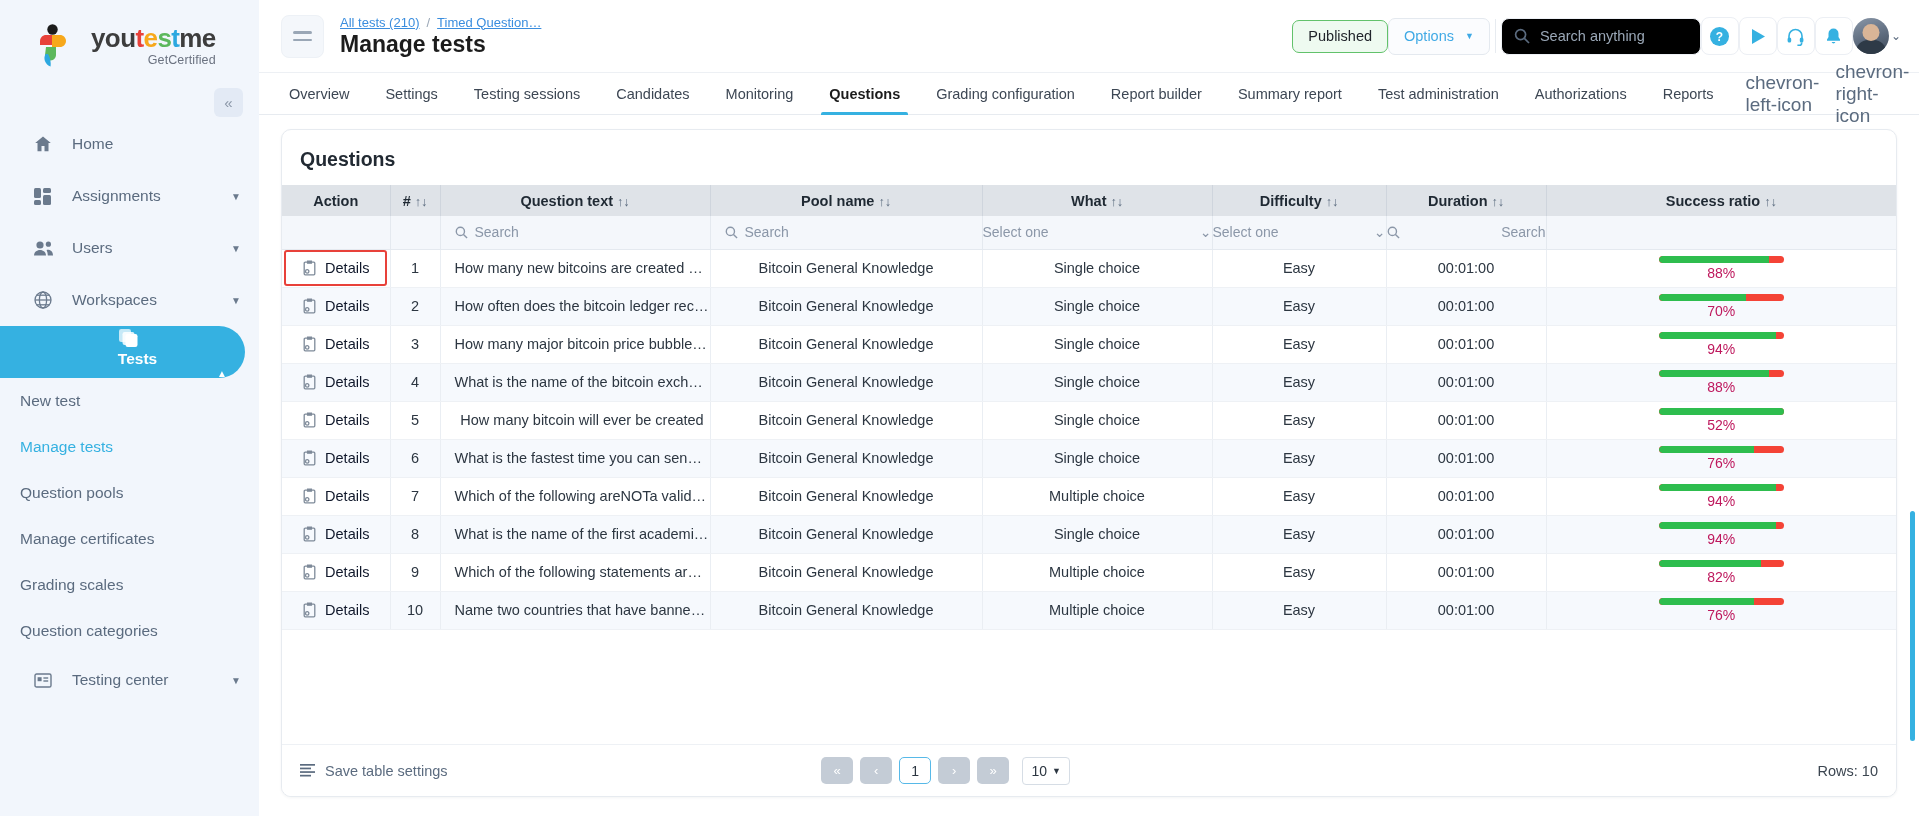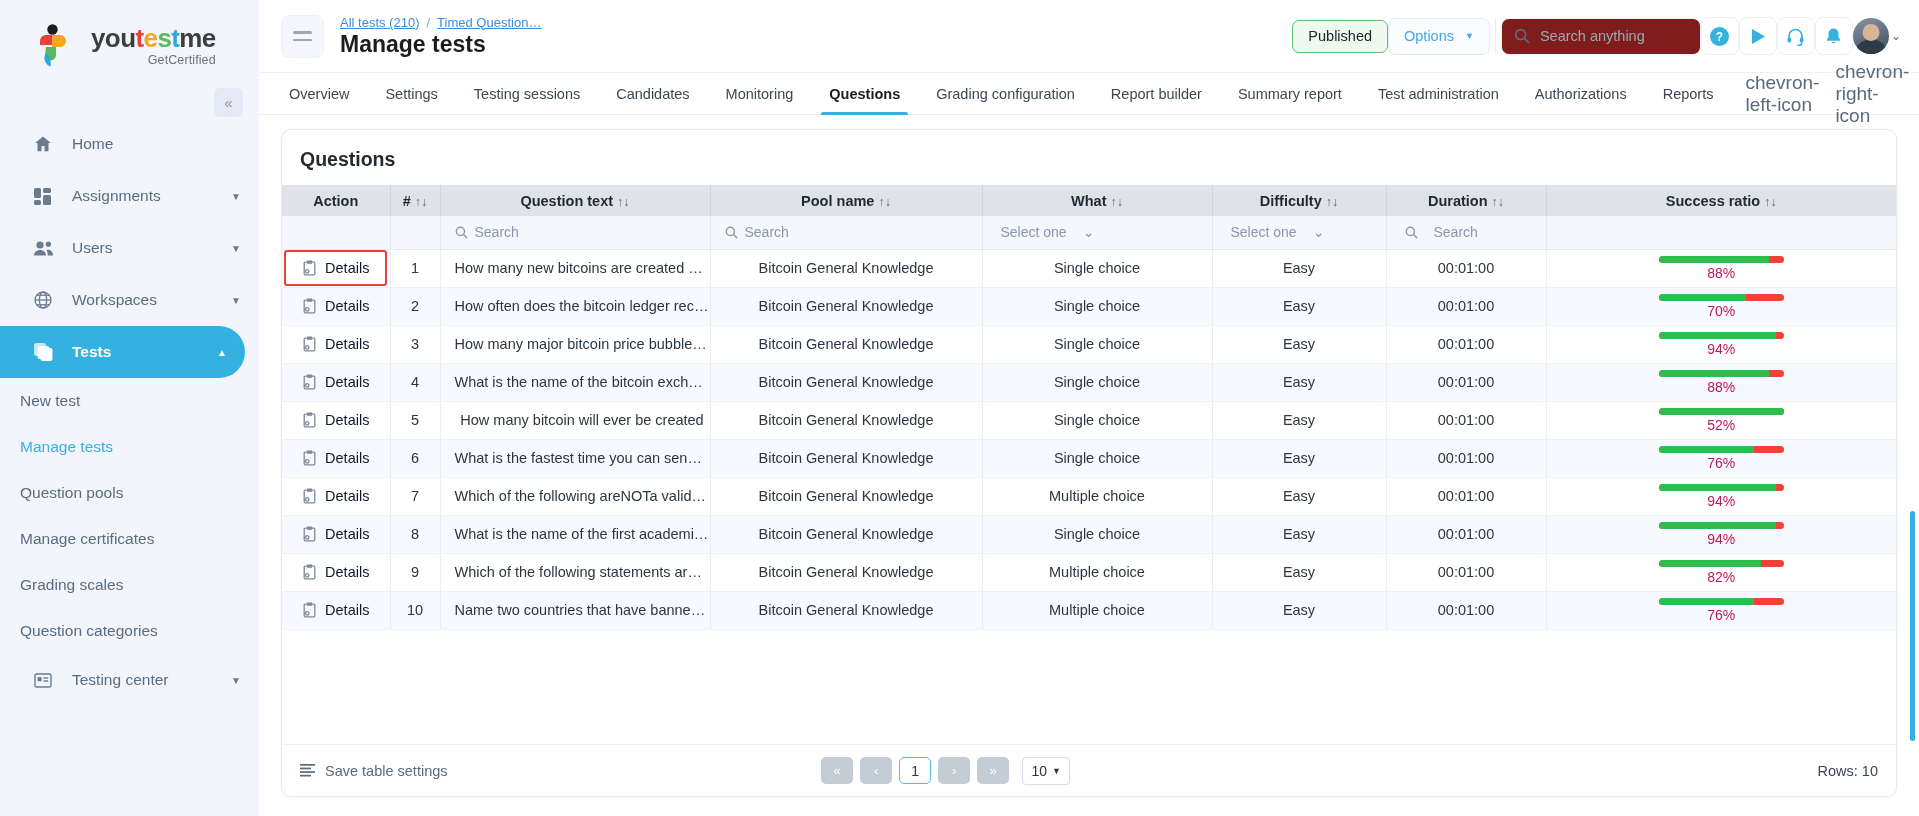--- a/index.html
+++ b/index.html
@@ -60,20 +60,21 @@
     color: #6b7a8d;
   }
   .nav-item .nav-label { margin-left: 14px; }
   .nav-item .caret {
     margin-left: auto; font-size: 10px; color: #6b7a8d;
   }
   .nav-item.active {
     background: #35b1e1; color: #ffffff; font-weight: bold;
     border-radius: 0 26px 26px 0; margin-right: 14px;
     padding-left: 34px;
+    flex-direction: column;
   }
   .nav-item.active .nav-ico, .nav-item.active .caret { color: #ffffff; }
   .sub-item {
     height: 46px; display: flex; align-items: center;
     padding-left: 20px; color: #5b6b7f; font-size: 15.5px;
     cursor: pointer;
   }
   .sub-item.current { color: #35b1e1; }
 
   
@@ -102,21 +103,21 @@
     font-size: 14.5px; display: flex; align-items: center; cursor: pointer;
   }
   .pill-options {
     height: 37px; padding: 0 15px; border-radius: 7px;
     border: 1px solid #e4e9ef; background: #fbfcfe; color: #3fa9e5;
     font-size: 14.5px; display: flex; align-items: center; gap: 11px; cursor: pointer;
   }
   .pill-options .dn { font-size: 9px; }
   .vdiv { width: 1px; height: 34px; background: #e7ebf0; margin: 0 5px; }
   .searchbox {
-    width: 200px; height: 37px; border-radius: 8px; background: #7f1d1d;
+    width: 200px; height: 37px; border-radius: 8px; background: #000000;
     border: 1px solid #eef1f6; display: flex; align-items: center;
     padding: 0 12px; gap: 10px; cursor: text;
   }
   .searchbox .ph { color: #9aa7b6; font-size: 14.5px; }
   .icon-btn {
     width: 38px; height: 38px; border-radius: 8px;
     border: 1px solid #eceff4; background: #fff;
     display: flex; align-items: center; justify-content: center;
     cursor: pointer; color: #35b1e1;
   }
@@ -169,21 +170,21 @@
     white-space: nowrap;
   }
   thead th:last-child { border-right: none; }
   .sorter { color: #5b6b7f; font-weight: normal; font-size: 12.5px; margin-left: 4px; }
   .filter-row td {
     background: #f4f7fb; height: 33px; border-right: 1px solid #e4e9ef;
     border-bottom: 1px solid #e4e9ef; font-size: 14px; color: #8b97a8;
   }
   .filter-row td:last-child { border-right: none; }
   .filter-cell { display: flex; align-items: center; gap: 7px; padding-left: 14px; }
-  .filter-cell.center { justify-content: flex-start; padding-left: 18px; gap: 16px; }
+  .filter-cell.center { justify-content: space-between; padding-left: 0; gap: 16px; }
   tbody.data tr { height: 38px; }
   tbody.data tr:nth-child(even) { background: #f6f9fd; }
   tbody.data td {
     border-right: 1px solid #eaeef3; border-bottom: 1px solid #eef1f5;
     font-size: 14.5px; color: #2c3641; text-align: center;
     overflow: hidden; white-space: nowrap; text-overflow: ellipsis;
   }
   tbody.data td:last-child { border-right: none; }
   td.qtext { text-align: left; padding-left: 14px; }
   .details-btn {

